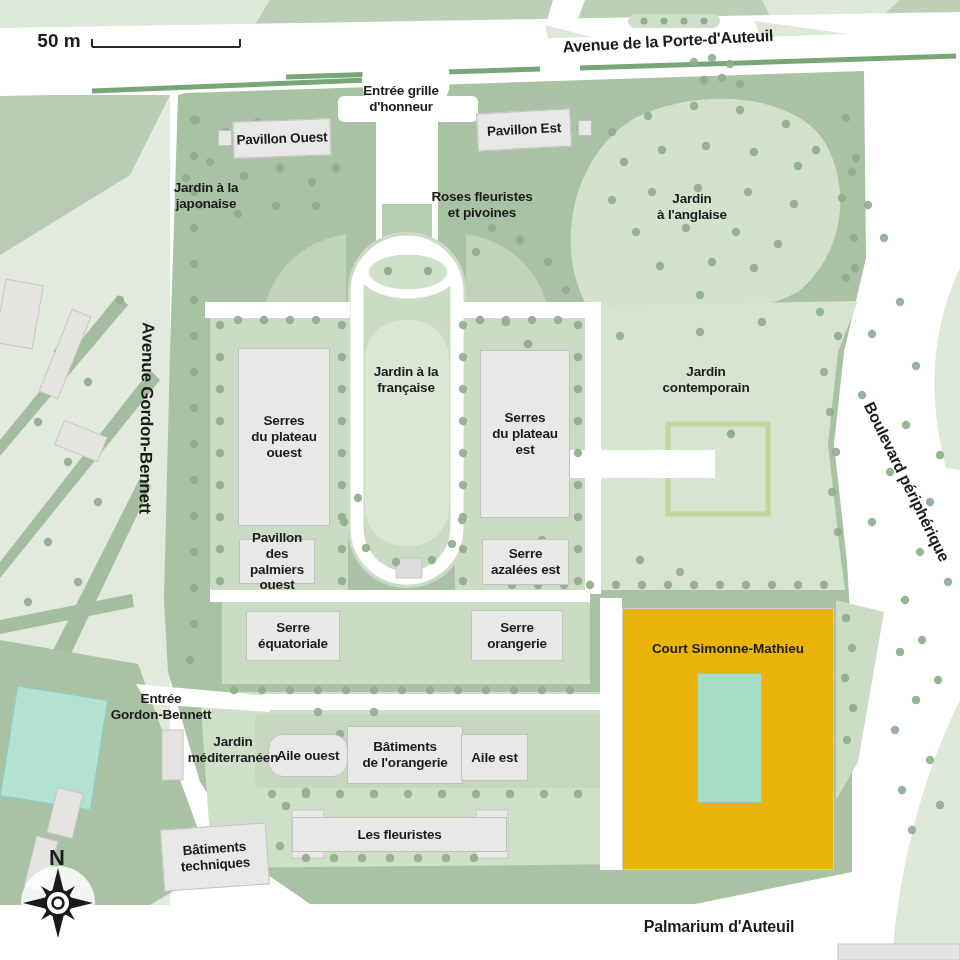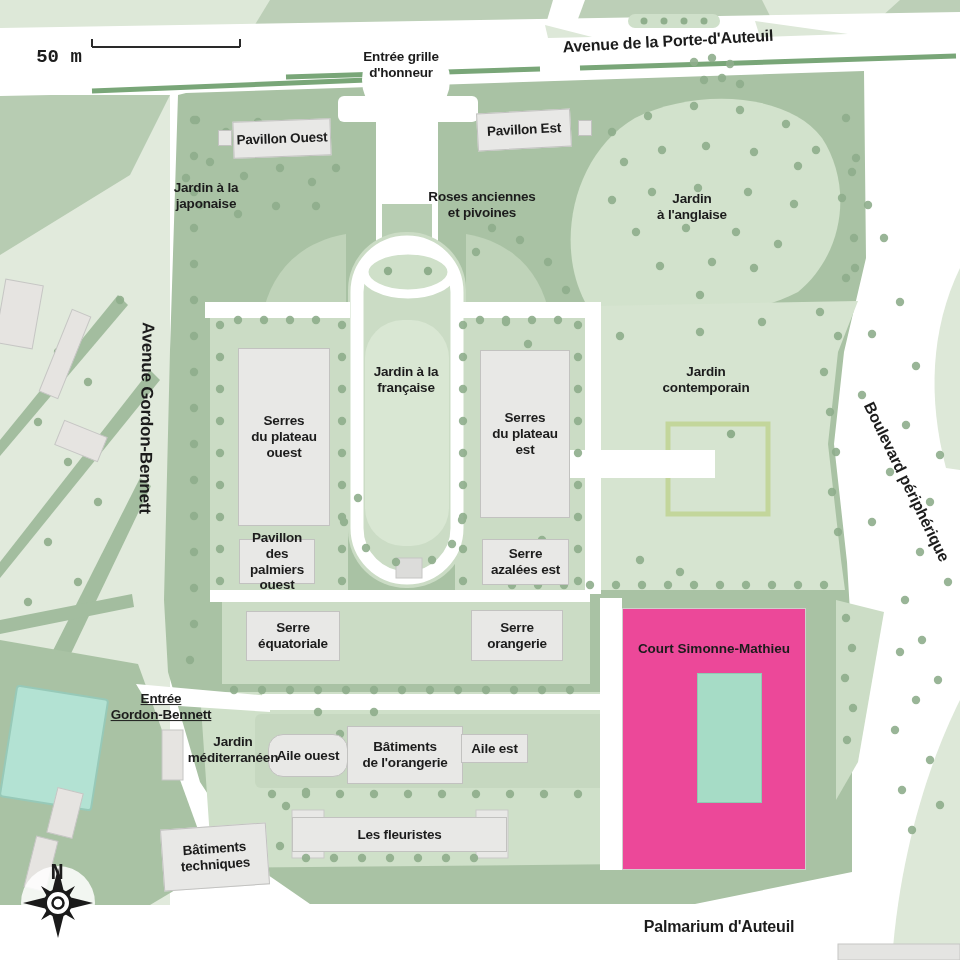--- a/index.html
+++ b/index.html
@@ -6,21 +6,21 @@
   #map{position:relative;width:960px;height:960px;overflow:hidden;background:#fff;
        font-family:"Liberation Sans",sans-serif;color:#1c1c1c;}
   #bg{position:absolute;left:0;top:0;z-index:1;}
   .bldg{position:absolute;background:#e8e8e6;border:1px solid #c2c2c0;box-sizing:border-box;
         display:flex;align-items:center;justify-content:center;z-index:3;}
   .bldg .lbl{position:static;transform:none;}
   .lbl{position:absolute;z-index:4;white-space:pre-line;text-align:center;
        font-weight:600;font-size:13.5px;line-height:1.18;letter-spacing:-0.2px;color:#1c1c1c;
        transform:translate(-50%,-50%);}
   .street{font-size:16px;}
-  .serif{font-family:Liberation Mono, monospace;font-weight:bold;font-size:19px;letter-spacing:0;margin-top:16px;}
+  .serif{font-family:Liberation Sans, sans-serif;font-weight:bold;font-size:19px;letter-spacing:0;}
   .court-label{position:absolute;top:32px;left:0;width:100%;text-align:center;
        font-weight:600;font-size:13.5px;z-index:4;}
   .teal{position:absolute;background:#a6dcc6;border:1px solid #8ecbb2;z-index:4;}
 </style>
 </head>
 <body>
 
 <div id="map">
 
 <svg id="bg" width="960" height="960" viewBox="0 0 960 960">
@@ -427,60 +427,60 @@
 
 <div class="bldg" style="left:246px;top:611px;width:94px;height:50px;">
   <span class="lbl">Serre
 équatoriale</span>
 </div>
 <div class="bldg" style="left:471px;top:610px;width:92px;height:51px;">
   <span class="lbl">Serre
 orangerie</span>
 </div>
 
-<div class="bldg" style="left:622px;top:608px;width:184px;height:262px;background:#ec4899;border-color:#cfcfcc;">
+<div class="bldg" style="left:622px;top:608px;width:212px;height:262px;background:#eab308;border-color:#cfcfcc;">
   <span class="court-label">Court Simonne-Mathieu</span>
   <div class="teal" style="left:74px;top:64px;width:63px;height:128px;"></div>
 </div>
 
 <div class="bldg" style="left:268px;top:734px;width:80px;height:43px;border-radius:15px;">
   <span class="lbl">Aile ouest</span>
 </div>
 <div class="bldg" style="left:347px;top:726px;width:116px;height:58px;">
   <span class="lbl">Bâtiments
 de l'orangerie</span>
 </div>
-<div class="bldg" style="left:461px;top:734px;width:67px;height:29px;">
+<div class="bldg" style="left:461px;top:734px;width:67px;height:47px;">
   <span class="lbl">Aile est</span>
 </div>
 
 <div class="bldg" style="left:292px;top:817px;width:215px;height:35px;">
   <span class="lbl">Les fleuristes</span>
 </div>
 <div class="bldg" style="left:162px;top:826px;width:106px;height:62px;transform:rotate(-4deg);">
   <span class="lbl">Bâtiments
 techniques</span>
 </div>
 
 <span class="lbl serif" style="left:59px;top:41px;">50 m</span>
 <span class="lbl street" style="left:668px;top:42px;transform:translate(-50%,-50%) rotate(-3.2deg);">Avenue de la Porte-d'Auteuil</span>
-<span class="lbl" style="left:401px;top:65px;">Entrée grille
+<span class="lbl" style="left:401px;top:99px;">Entrée grille
 d'honneur</span>
 <span class="lbl" style="left:206px;top:196px;">Jardin à la
 japonaise</span>
-<span class="lbl" style="left:482px;top:205px;">Roses anciennes
+<span class="lbl" style="left:482px;top:205px;">Roses fleuristes
 et pivoines</span>
 <span class="lbl" style="left:692px;top:207px;">Jardin
 à l'anglaise</span>
 <span class="lbl street" style="left:146px;top:418px;transform:translate(-50%,-50%) rotate(91deg);font-size:17px;white-space:nowrap;">Avenue Gordon-Bennett</span>
 <span class="lbl" style="left:406px;top:380px;">Jardin à la
 française</span>
 <span class="lbl" style="left:706px;top:380px;">Jardin
 contemporain</span>
 <span class="lbl street" style="left:906px;top:482px;transform:translate(-50%,-50%) rotate(64deg);white-space:nowrap;">Boulevard périphérique</span>
-<span class="lbl" style="left:161px;top:707px;text-decoration:underline;">Entrée
+<span class="lbl" style="left:161px;top:707px;">Entrée
 Gordon-Bennett</span>
 <span class="lbl" style="left:233px;top:750px;">Jardin
 méditerranéen</span>
 <span class="lbl street" style="left:719px;top:927px;">Palmarium d'Auteuil</span>
 <span class="lbl serif" style="left:57px;top:858px;font-size:22px;">N</span>
 
 </div>
 
 </body></html>

